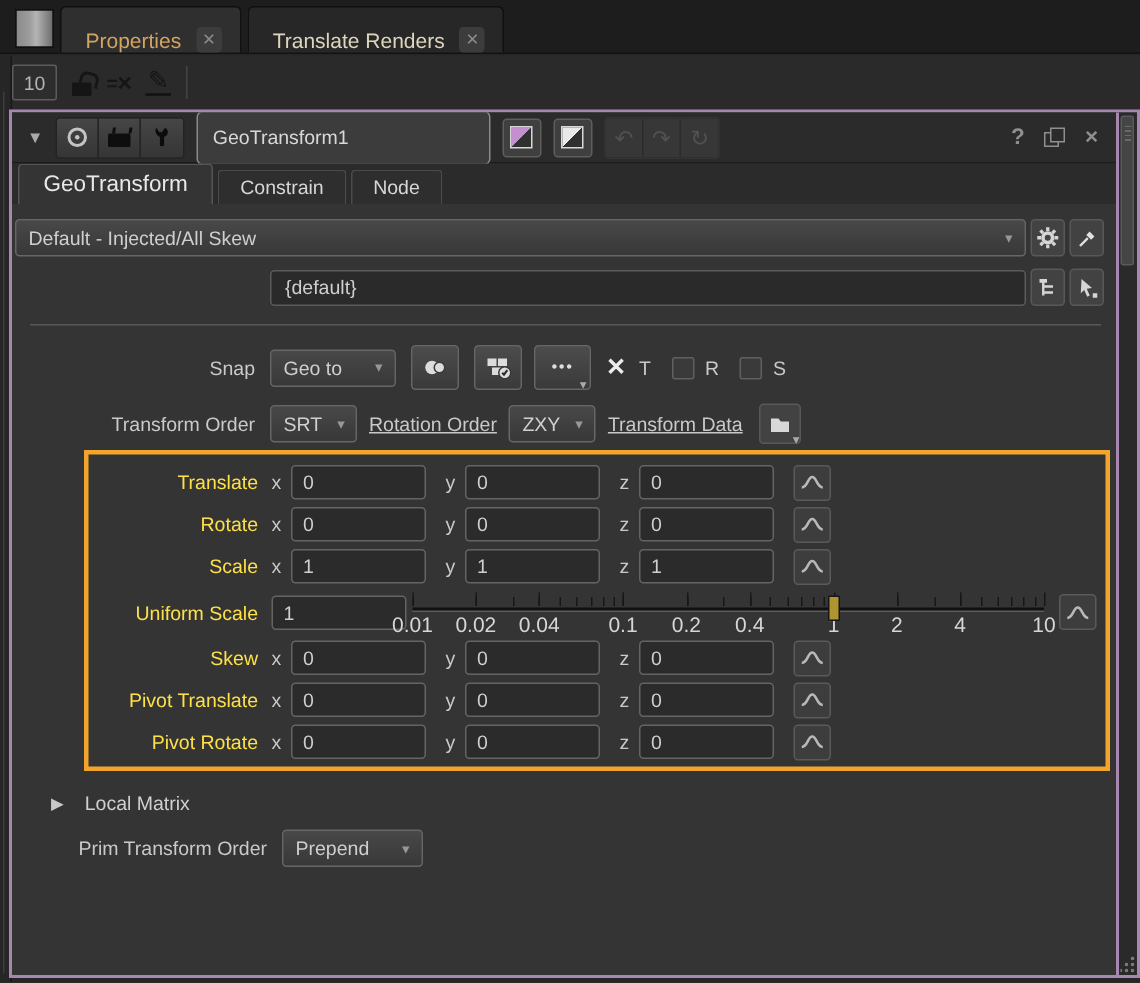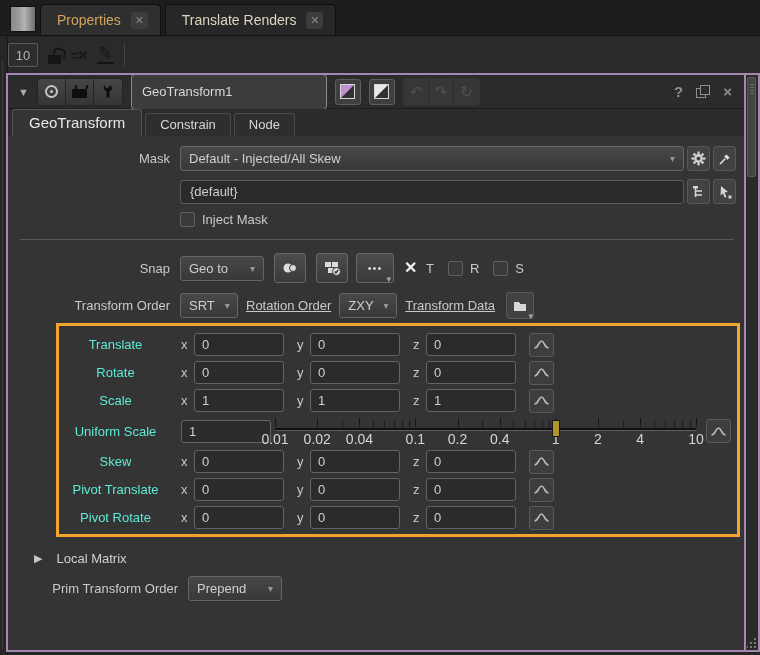--- a/index.html
+++ b/index.html
@@ -2,21 +2,21 @@
 <html><head>
 <meta charset="utf-8">
 <style>
   * { margin:0; padding:0; box-sizing:border-box; }
   html,body { width:760px; height:655px; overflow:hidden; }
   body { background:#262626; font-family:"Liberation Sans", sans-serif; color:#c6c6c6; font-size:13px; position:relative; }
 
   
   .top-tabbar { position:absolute; left:0; top:0; width:760px; height:36px; background:#1d1d1d; border-bottom:1px solid #121212; display:flex; align-items:flex-end; }
   .pane-icon { width:26px; height:26px; margin:4px 4px 3px 10px; background:linear-gradient(90deg,#8a8a8a 0%,#9c9c9c 35%,#b4b4b4 55%,#6e6e6e 100%); border:1px solid #111; }
-  .tab { display:flex; align-items:center; gap:10px; height:31px; padding:0 12px 0 16px; border:1px solid #101010; border-bottom:none; border-radius:4px 4px 0 0; background:#272727; margin-right:4px; }
+  .tab { display:flex; align-items:flex-end; gap:10px; height:31px; padding:0 12px 0 16px; border:1px solid #101010; border-bottom:none; border-radius:4px 4px 0 0; background:#272727; margin-right:4px; }
   .tab.active { background:#2f2f2f; }
   .tab .tab-label { font-size:14px; }
   .tab.active .tab-label { color:#d2a461; }
   .tab:not(.active) .tab-label { color:#ddd5bd; }
   .tab-close { width:17px; height:17px; border-radius:3px; background:#3c3c3c; color:#8a8a8a; font-size:11px; display:flex; align-items:center; justify-content:center; }
 
   
   .toolbar { position:absolute; left:0; top:37px; width:760px; height:36px; background:#2a2a2a; display:flex; align-items:center; gap:10px; padding-left:8px; }
   .frame-box { min-width:30px; height:24px; background:#2d2d2d; border:1px solid #5c5c5c; border-radius:2px; color:#b5b5b5; display:flex; align-items:center; justify-content:center; padding:0 4px; }
   .lock { position:relative; width:13px; height:9px; background:#151515; border-radius:1px; margin-top:8px; }
@@ -85,21 +85,21 @@
 
   .snap-dd { width:84px; }
   .more-btn { position:relative; width:38px; height:30px; background:linear-gradient(#4c4c4c,#3a3a3a); border:1px solid #666; border-radius:3px; color:#ddd; display:flex; align-items:center; justify-content:center; letter-spacing:1px; font-size:11px; margin:0 10px 0 8px; }
   .more-btn .corner { position:absolute; right:1px; bottom:-2px; font-size:9px; color:#aaa; }
   .ord-label { color:#c9c9c9; margin:0 8px;text-decoration:underline; }
   .dd-sm { width:58px; }
 
   
   .orange-box { border:3px solid #f2a42c; margin:4px 4px 14px 48px; padding:6px 6px 4px 0; }
   .trow { display:flex; align-items:center; margin-bottom:3px; height:25px; }
-  .trow .tlabel { width:122px; text-align:center; padding-right:9px; color:#5eead4; flex:0 0 auto; }
+  .trow .tlabel { width:122px; text-align:right; padding-right:9px; color:#fde047; flex:0 0 auto; }
   .axis { color:#c9c9c9; width:9px; margin-right:4px; flex:0 0 auto; }
   .num-field { width:90px; height:23px; background:#2b2b2b; border:1px solid #646464; border-radius:3px; color:#cfcfcf; display:flex; align-items:center; padding:0 7px; margin-right:13px; flex:0 0 auto; }
   .curve-btn { width:25px; height:24px; background:#3d3d3d; border:1px solid #5a5a5a; border-radius:3px; display:flex; align-items:center; justify-content:center; flex:0 0 auto; }
   .slider { position:relative; flex:1; height:30px; margin:0 10px 0 4px; }
   .slider .rail { position:absolute; left:0; right:0; top:12px; height:2px; background:#101010; box-shadow:0 1px 0 #5c5c5c; }
   .slider .tick { position:absolute; top:5px; width:1px; height:6px; background:#171717; }
   .slider .tick.major { top:2px; height:9px; }
   .slider .tick-label { position:absolute; top:15px; transform:translateX(-50%); font-size:14px; color:#d6d6d6; }
   .slider-handle { position:absolute; top:4px; width:8px; height:17px; background:#ae9530; border:1px solid #161616; transform:translateX(-50%); border-radius:1px; }
 
@@ -177,21 +177,20 @@
 
     <div class="node-tabs">
       <div class="ntab active">GeoTransform</div>
       <div class="ntab">Constrain</div>
       <div class="ntab">Node</div>
     </div>
 
     <div class="content">
 
       <div class="row">
-        <span class="lcol">Mask</span>
         <div class="dropdown wide">
           <span>Default - Injected/All Skew</span>
           <span class="arrow">▾</span>
         </div>
         <div class="icon-btn">
           <svg width="15" height="15" viewBox="0 0 15 15">
             <circle cx="7.5" cy="7.5" r="3.2" fill="none" stroke="#d5d5d5" stroke-width="2.4"></circle>
             <g stroke="#d5d5d5" stroke-width="2.2">
               <line x1="7.5" y1="0.5" x2="7.5" y2="3"></line>
                 <line x1="7.5" y1="12" x2="7.5" y2="14.5"></line>
@@ -222,25 +221,20 @@
           </svg>
         </div>
         <div class="icon-btn">
           <svg width="14" height="14" viewBox="0 0 14 14">
             <path d="M3 1 L10 7 L6.5 7.5 L8.5 12 L6.8 12.8 L4.8 8.4 L2.5 10.5 Z" fill="#d5d5d5"></path>
             <rect x="10.5" y="10.5" width="3" height="3" fill="#d5d5d5"></rect>
           </svg>
         </div>
       </div>
 
-      <div class="row">
-        <span class="lcol"></span>
-        <div class="checkbox"></div>
-        <span class="cb-label">Inject Mask</span>
-      </div>
 
       <div class="hsep"></div>
 
       <div class="row" style="height:32px;">
         <span class="lcol">Snap</span>
         <div class="dropdown snap-dd">
           <span>Geo to</span>
           <span class="arrow">▾</span>
         </div>
         <div class="more-btn" style="width:32px;margin-left:10px;">

